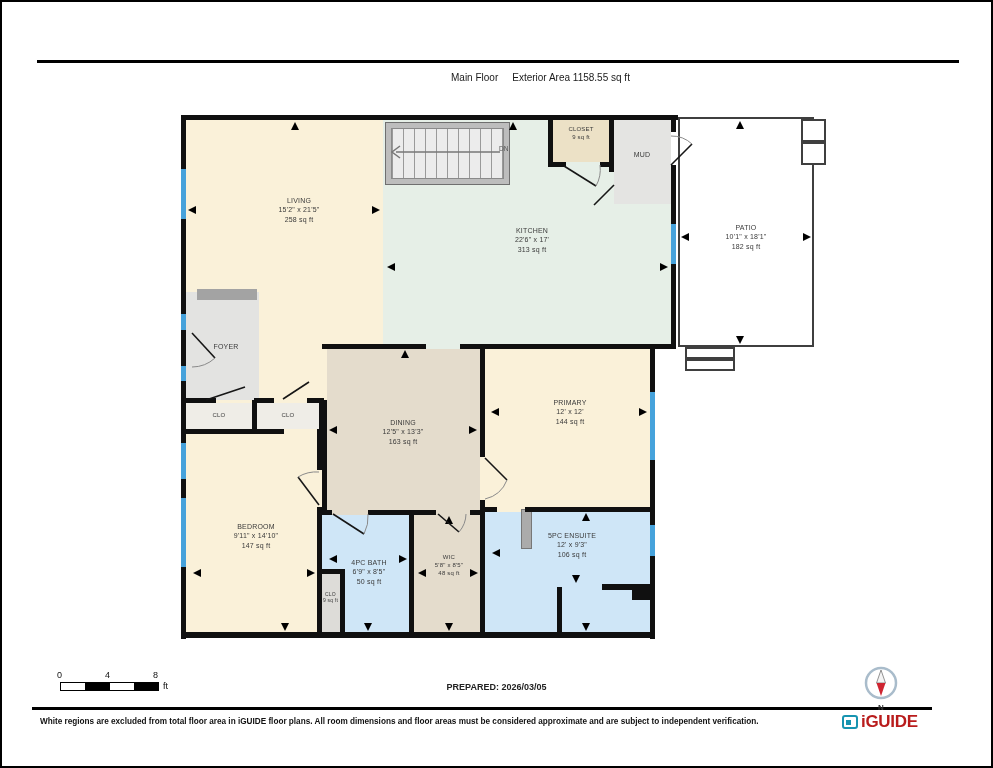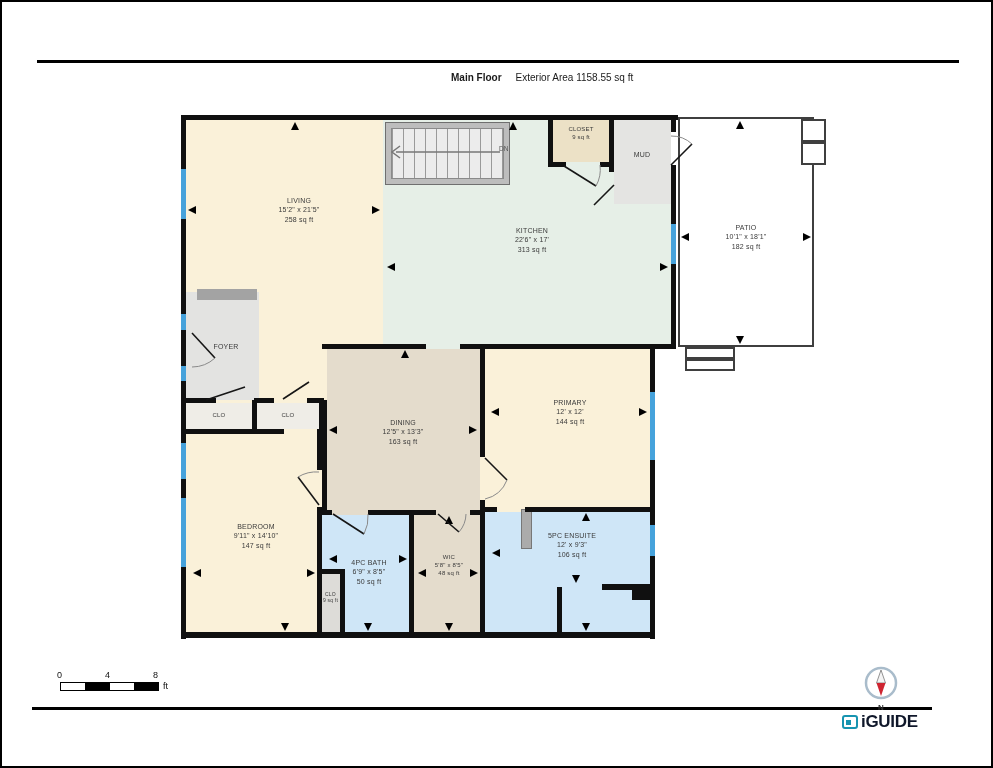--- a/index.html
+++ b/index.html
@@ -2,21 +2,21 @@
 <html><head>
 <meta charset="utf-8">
 <style>
   html,body{margin:0;padding:0;background:#fff;}
   .page{position:relative;width:993px;height:768px;background:#fff;border:2px solid #000;
         box-sizing:border-box;font-family:"Liberation Sans",sans-serif;overflow:hidden;}
   .title{position:absolute;left:0;top:30px;width:100%;text-align:center;
          font-size:17px;font-weight:bold;color:#000;letter-spacing:.2px;}
   .hrule{position:absolute;background:#000;}
   .subtitle{position:absolute;left:449px;top:70px;display:flex;gap:14px;font-size:10px;color:#1a1a1a;}
-  .subtitle .fl{font-weight:bold;}
+  .subtitle .fl{font-weight:normal;}
   
   .room{position:absolute;z-index:5;}
   .overlay{position:absolute;z-index:10;}
   .w{position:absolute;background:#101010;z-index:30;}
   .win{position:absolute;background:#46a2db;border-top:1px solid #111;border-bottom:1px solid #111;box-sizing:border-box;z-index:35;}
   .patio{position:absolute;background:#fff;border:2px solid #3f3f3f;box-sizing:border-box;z-index:3;}
   .steps{position:absolute;background:#fff;border:2px solid #3f3f3f;box-sizing:border-box;z-index:4;}
   .stairs{position:absolute;background:#bdbdbd;border:1px solid #6f6f6f;box-sizing:border-box;z-index:12;}
   .treads{position:absolute;left:5px;top:5px;right:5px;bottom:5px;background:#ececec;border:1px solid #8a8a8a;
           background-image:repeating-linear-gradient(90deg,#9a9a9a 0,#9a9a9a 1px,transparent 1px,transparent 11px);}
@@ -31,21 +31,21 @@
   .ticks span{position:absolute;top:0;}
   .bar{position:relative;margin-top:1px;width:97px;height:7px;border:1px solid #000;display:flex;box-sizing:content-box;}
   .bar span{flex:1;}
   .seg-w{background:#fff;} .seg-b{background:#000;}
   .ftunit{position:absolute;left:103px;top:11px;font-size:9px;color:#111;}
   .prepared{position:absolute;left:0;top:680px;width:100%;text-align:center;font-size:9px;font-weight:700;color:#222;z-index:50;}
   .disclaimer{position:absolute;left:38px;top:715px;width:730px;font-size:8.2px;font-weight:600;color:#111;z-index:50;}
   .brand{position:absolute;left:840px;top:710px;display:flex;align-items:center;gap:3px;z-index:50;}
   .brand .ic{position:relative;width:16px;height:14px;border:2px solid #1794b0;border-radius:3px;box-sizing:border-box;display:inline-block;}
   .brand .ic i{position:absolute;left:2px;top:3px;width:5px;height:5px;background:#1794b0;}
-  .brand .tx{font-size:17px;font-weight:bold;color:#0f172a;letter-spacing:-.3px;}
+  .brand .tx{font-size:17px;font-weight:bold;color:#b91c1c;letter-spacing:-.3px;}
   .compass{position:absolute;left:861px;top:663px;z-index:50;}
 </style>
 </head>
 <body>
 
 <div class="page">
 
   <div class="hrule" style="left:35px;top:58px;width:922px;height:3px;"></div>
   <div class="subtitle">
     <span class="fl">Main Floor</span>
@@ -259,29 +259,31 @@
     </div>
     <div class="bar">
       <span class="seg-w"></span>
       <span class="seg-b"></span>
       <span class="seg-w"></span>
       <span class="seg-b"></span>
     </div>
     <span class="ftunit">ft</span>
   </div>
 
+  <div class="prepared">PREPARED: 2026/03/05</div>
 
   <svg class="compass" width="36" height="48">
     <circle cx="18" cy="18" r="15" fill="#fff" stroke="#a9bccb" stroke-width="2.5"></circle>
     <polygon points="18,5 22.5,18 13.5,18" fill="#f4f4f4" stroke="#777" stroke-width="0.8"></polygon>
     <polygon points="18,31 22.5,18 13.5,18" fill="#ce2531"></polygon>
     <text x="18" y="45" font-size="8" font-weight="bold" fill="#333" text-anchor="middle">N</text>
   </svg>
 
   <div class="hrule" style="left:30px;top:705px;width:900px;height:3px;"></div>
+  <div class="disclaimer">White regions are excluded from total floor area in iGUIDE floor plans. All room dimensions and floor areas must be considered approximate and are subject to independent verification.</div>
 
   <div class="brand">
     <span class="ic">
         <i></i>
       </span>
     <span class="tx">iGUIDE</span>
   </div>
 
 </div>
 

